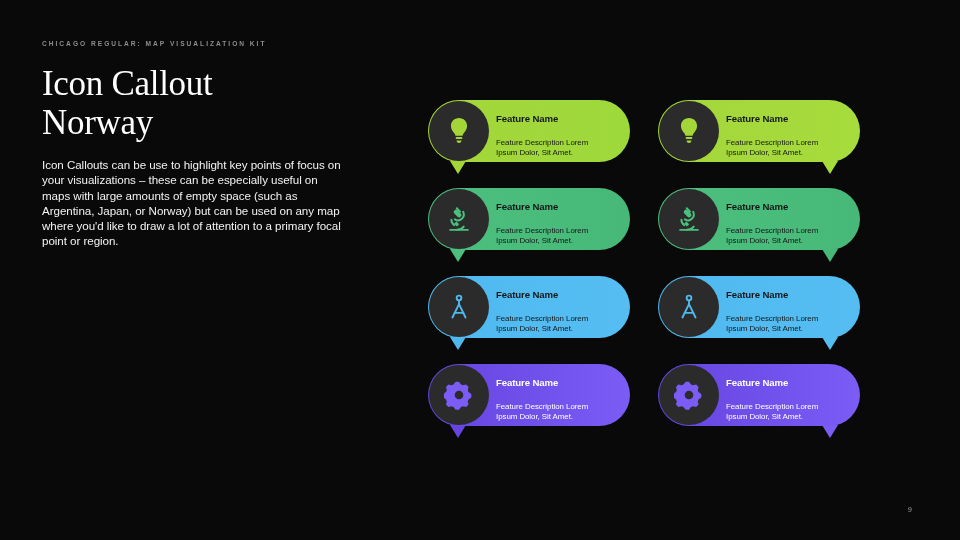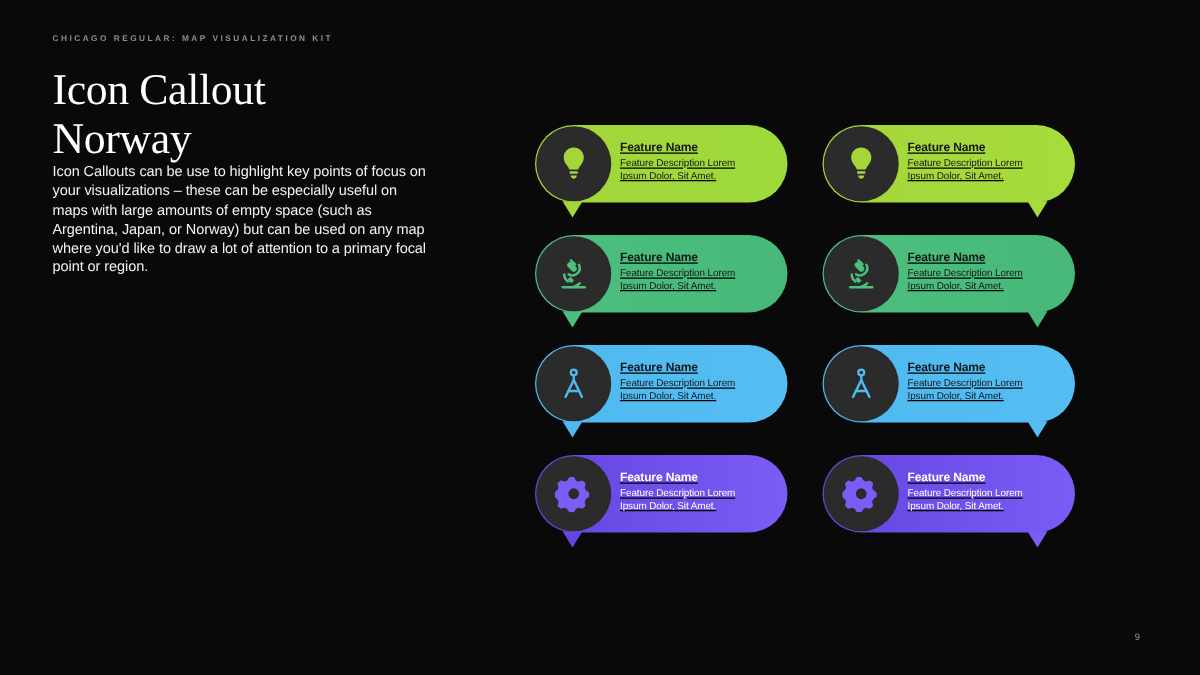--- a/index.html
+++ b/index.html
@@ -7,40 +7,40 @@
   body {
     background:#090909;
     font-family:"Liberation Sans", sans-serif;
     overflow:hidden;
     position:relative;
   }
 
   
   .left-col {
     position:absolute;
-    left:42px; top:28px; width:300px;
+    left:42px; top:40px; width:300px;
   }
   .eyebrow {
     font-size:6.6px;
     letter-spacing:2.0px;
     color:#8d8d8d;
     font-weight:700;
     text-transform:uppercase;
     white-space:nowrap;
   }
   .title {
     font-family:"Liberation Serif", serif;
     font-size:35px;
     line-height:1.12;
     color:#ffffff;
     font-weight:400;
     margin-top:17px;
     letter-spacing:-0.3px;
   }
-  .body-block { }
+  .body-block { margin-top:15px; }
   .body-p {
     font-size:11.6px;
     line-height:1.30;
     color:#f2f2f2;
     letter-spacing:-0.05px;
   }
   .body-p + .body-p { margin-top:11px; }
 
   
   .grid {
@@ -79,32 +79,31 @@
     display:flex;
     align-items:center;
     justify-content:center;
   }
   .icon-circle svg { width:30px; height:30px; display:block; }
 
   .txt {
     position:absolute;
     left:68px; top:13px; right:12px;
     z-index:3;
-    text-decoration:underline;
   }
   .feat-name {
     font-size:9.6px;
     font-weight:700;
     line-height:1.25;
     letter-spacing:-0.1px;
   }
   .feat-desc {
     font-size:7.9px;
     line-height:1.32;
-    margin-top:1px;
+    margin-top:13px;
     letter-spacing:-0.05px;
   }
 
   
   .dark-text .feat-name, .dark-text .feat-desc { color:#15171a; }
   
   .light-text .feat-name, .light-text .feat-desc { color:#ffffff; }
 
   .page-num {
     position:absolute;

